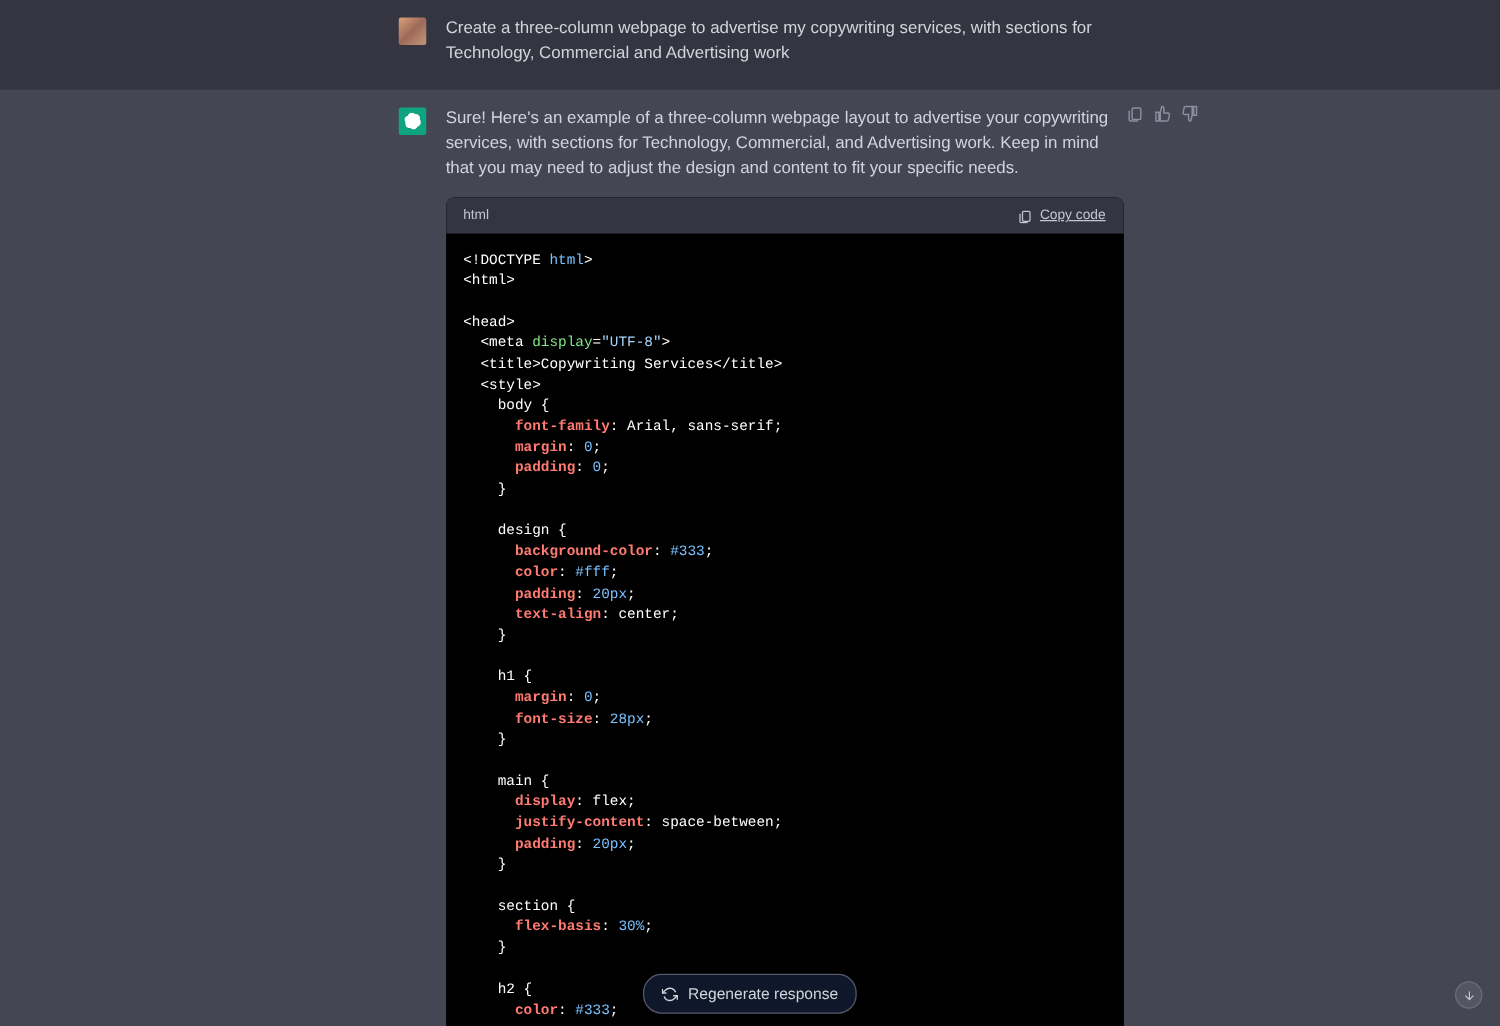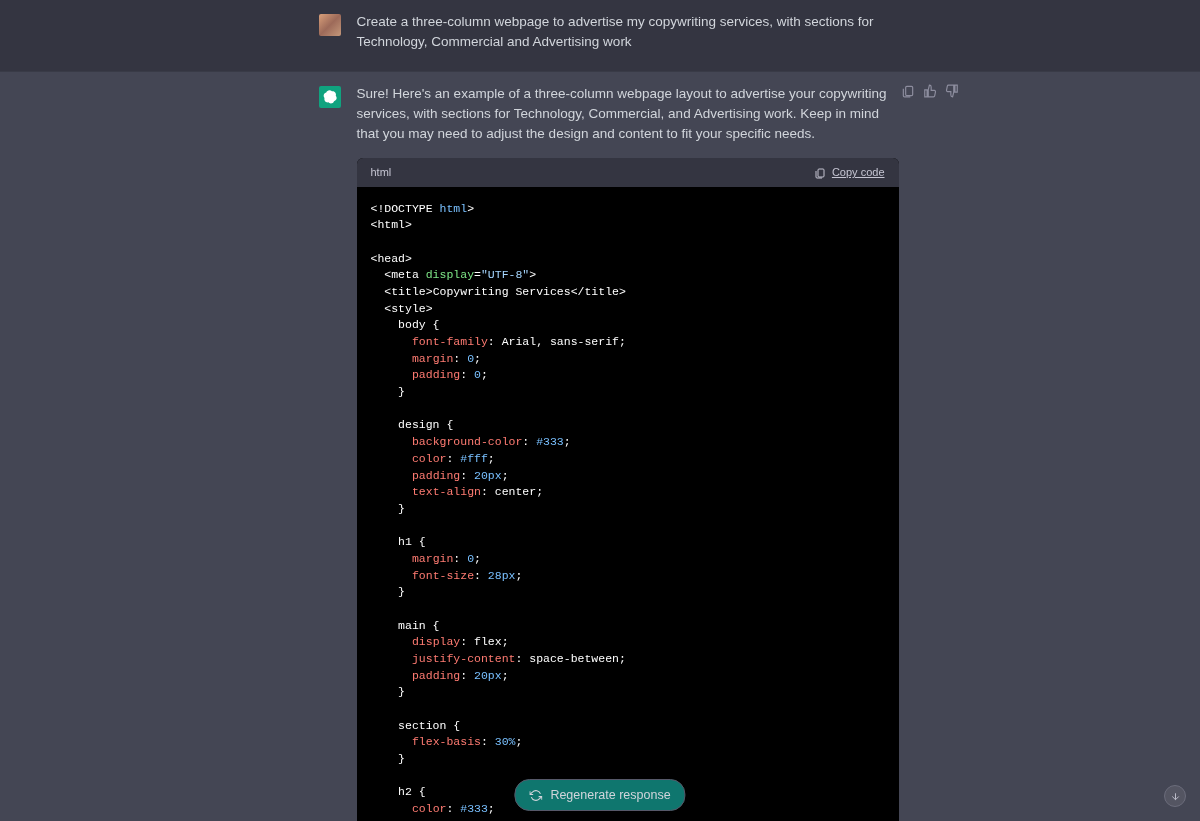--- a/index.html
+++ b/index.html
@@ -92,30 +92,30 @@
     font-size: 11.5px;
     line-height: 1.45;
     color: #fff;
     white-space: pre;
     overflow: hidden;
   }
   .tok-tag { color: #fff; text-align: center; }
   .tok-attr { color: #7ee787; }
   .tok-str { color: #a5d6ff; }
   .tok-kw { color: #79c0ff; }
-  .tok-css-kw { color: #ff7b72; }
+  .tok-css-kw { color: #ff7b72; font-weight: bold; }
   .tok-num { color: #79c0ff; }
   .tok-val { color: #fff; text-align: center; }
 
   .regen-btn {
     position: absolute;
     left: 50%;
     transform: translateX(-50%);
     bottom: 10px;
-    background: #0f766e;
+    background: #0f172a;
     border: 1px solid #565869;
     color: #d1d5db;
     font-size: 12.5px;
     padding: 8px 14px;
     border-radius: 15px;
     display: flex;
     align-items: center;
     gap: 8px;
     cursor: pointer;
   }

